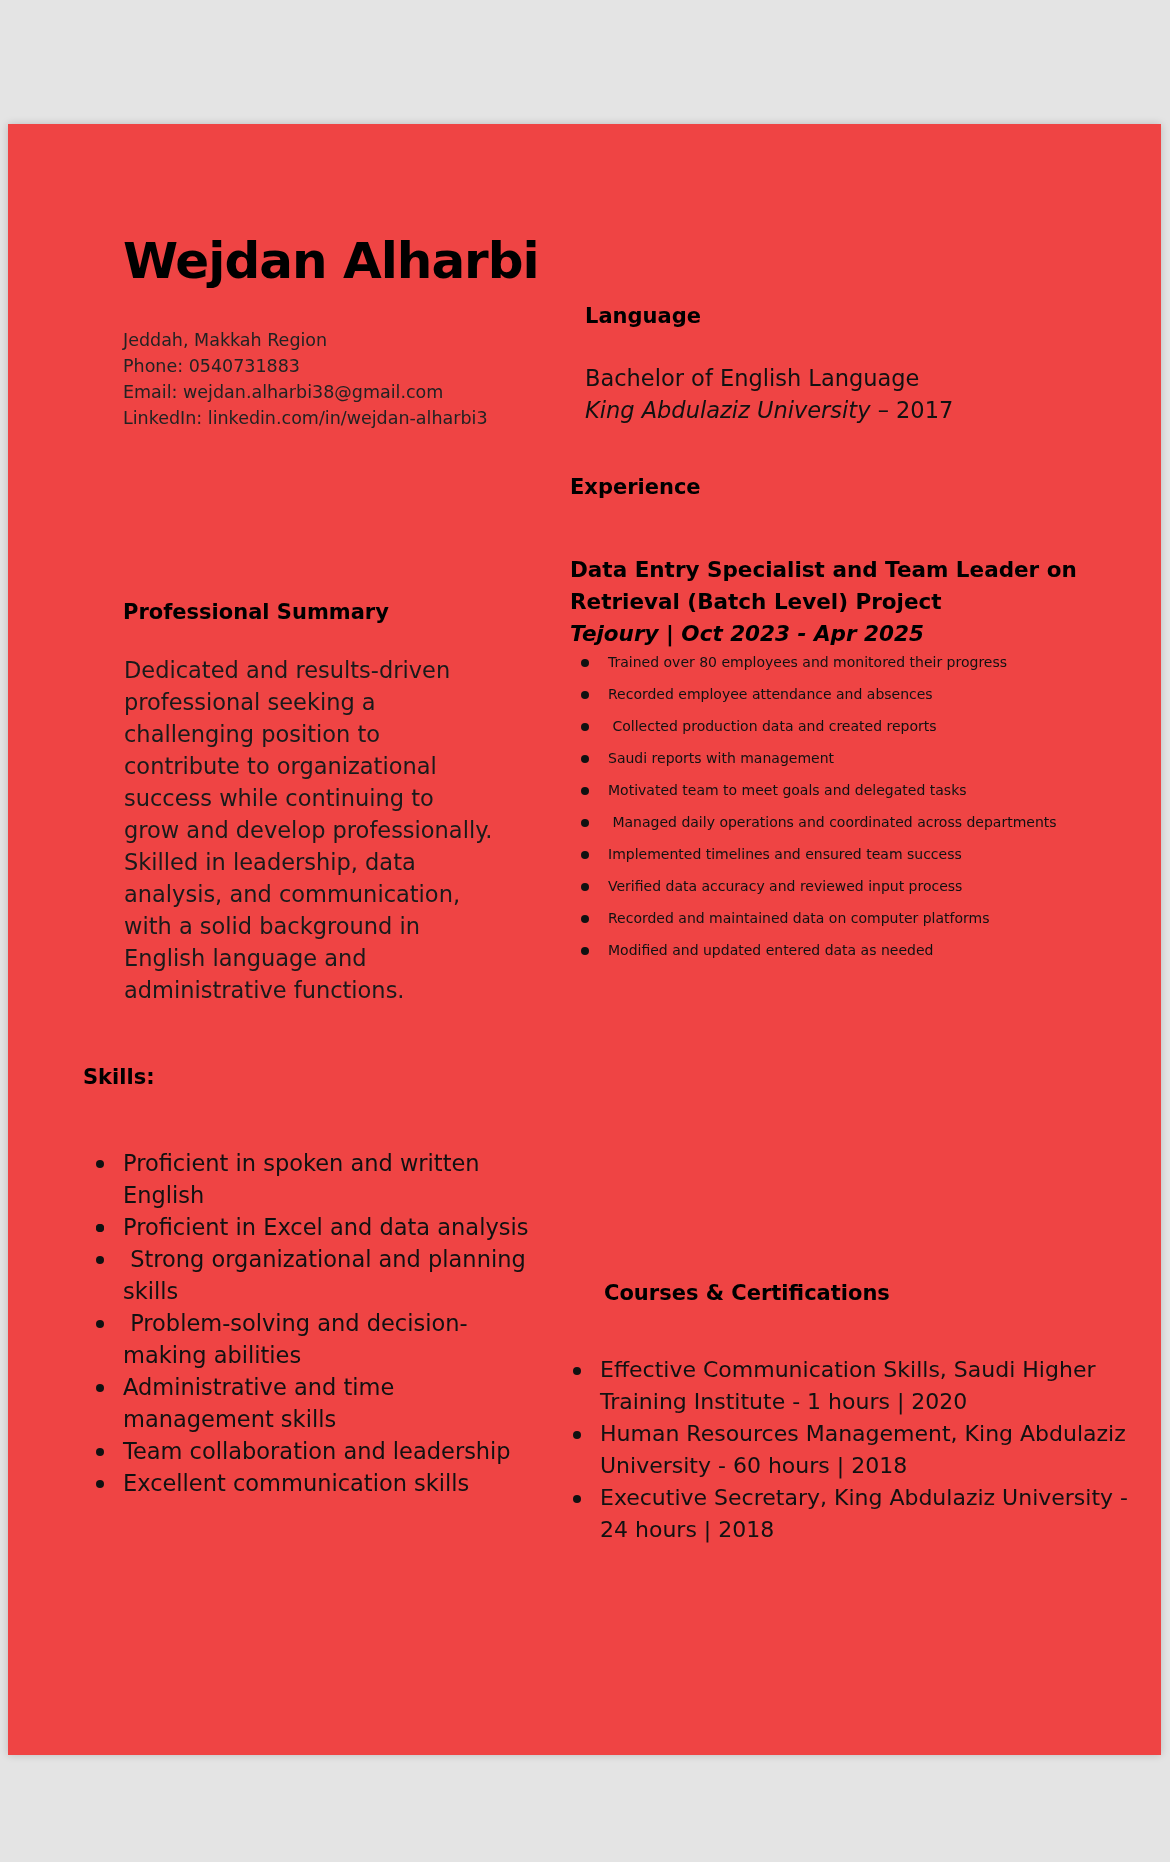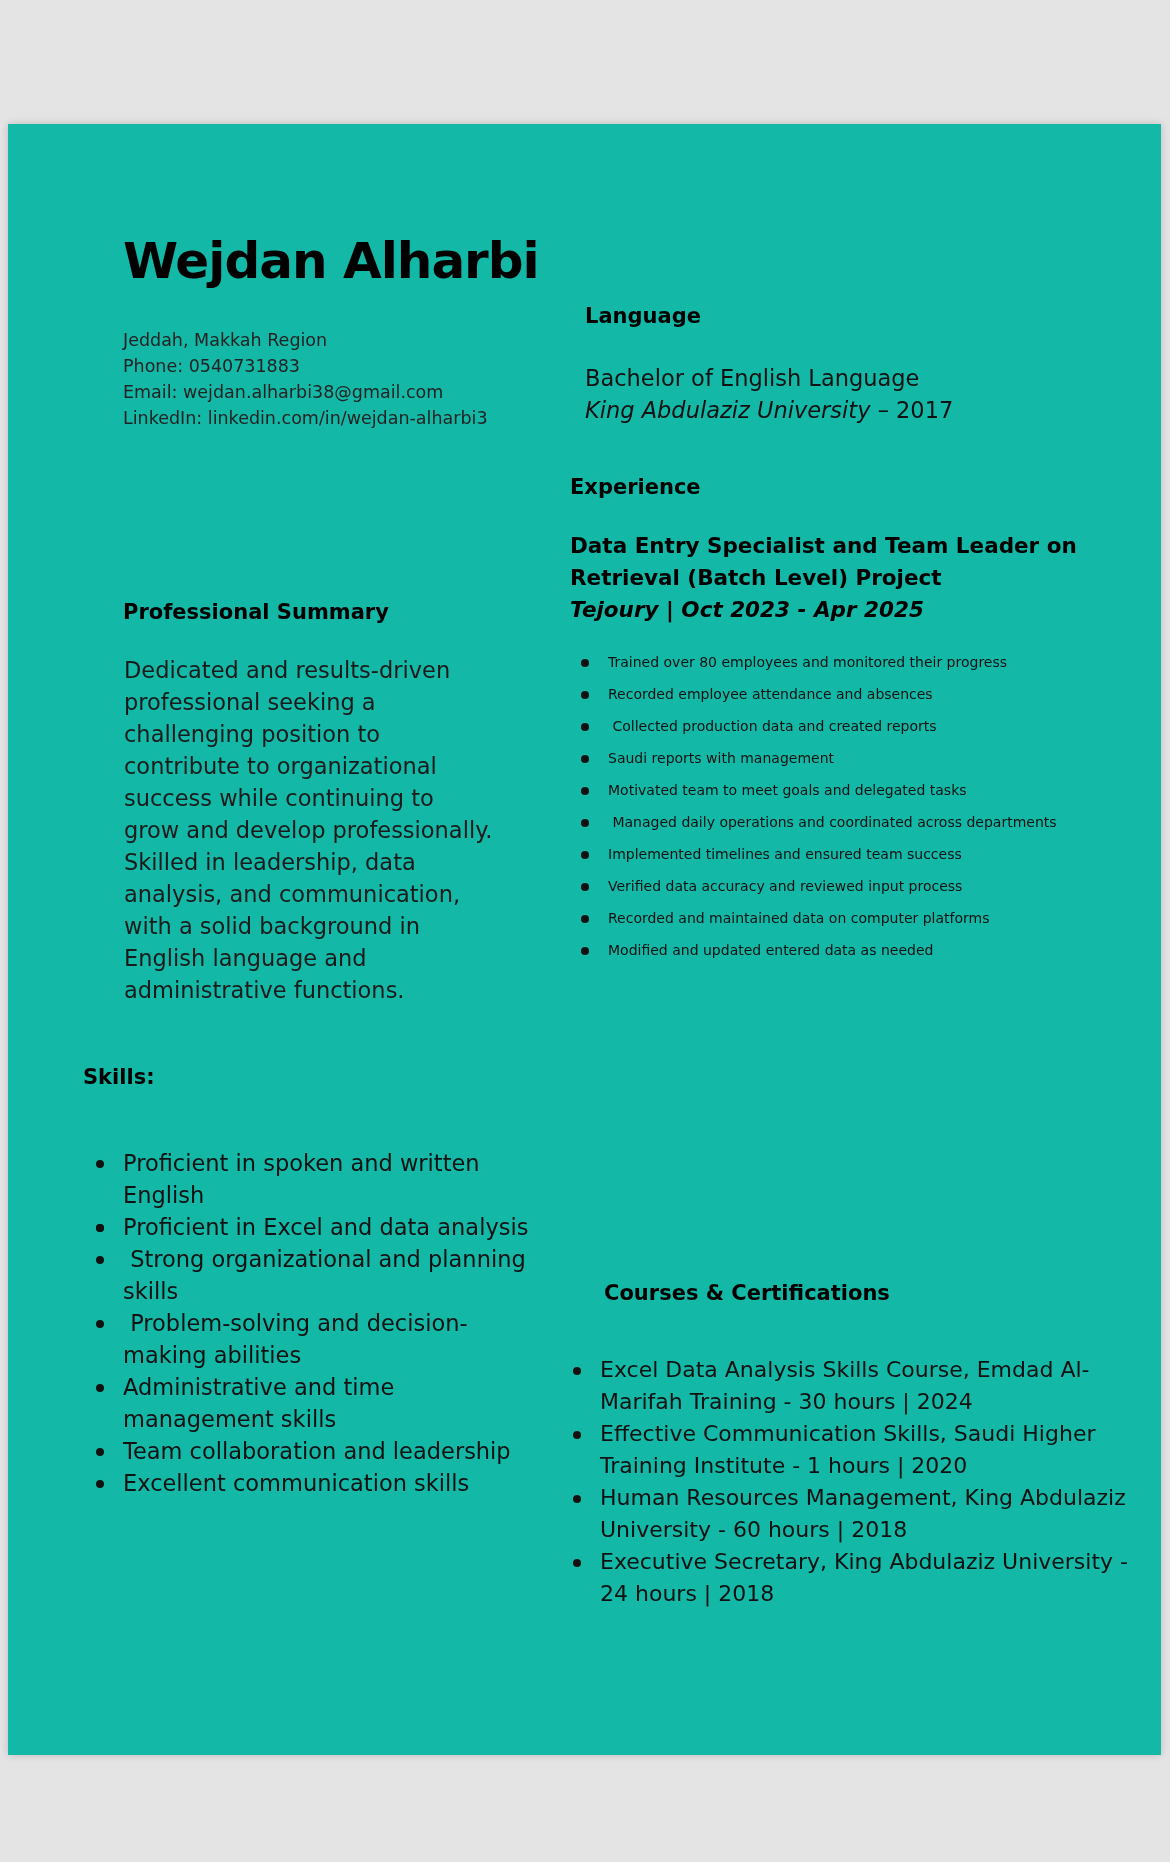--- a/index.html
+++ b/index.html
@@ -1,29 +1,29 @@
 <!DOCTYPE html>
 <html><head>
 <meta charset="utf-8">
 <style>
   html, body { margin:0; padding:0; }
   body { width:1170px; height:1862px; background:#e4e4e4; position:relative; overflow:hidden;
          font-family:"DejaVu Sans", sans-serif; color:#111; }
-  .page { position:absolute; left:8px; top:124px; width:1153px; height:1631px; background:#14b8a6;
+  .page { position:absolute; left:8px; top:124px; width:1153px; height:1631px; background:#ef4444;
           box-shadow:0 0 8px rgba(0,0,0,0.18); }
   .abs { position:absolute; margin:0; }
   .name { left:115px; top:108px; font-size:50px; font-weight:bold; letter-spacing:-1px; color:#000; }
   .contact { left:115px; top:203px; font-size:17.5px; line-height:26px; color:#222; }
   .contact div { white-space:nowrap; }
   h2.h { font-size:21px; font-weight:bold; color:#000; white-space:nowrap; }
   .edu-h { left:577px; top:180px; }
   .edu { left:577px; top:238px; font-size:22.5px; line-height:32px; }
   .edu .i { font-style:italic; }
   .exp-h { left:562px; top:351px; }
-  .job { left:562px; top:406px; width:520px; font-size:21.5px; line-height:32px; font-weight:bold; color:#000; }
+  .job { left:562px; top:430px; width:520px; font-size:21.5px; line-height:32px; font-weight:bold; color:#000; }
   .job .co { font-style:italic; }
   ul { list-style:none; padding:0; margin:0; }
   li { position:relative; white-space:normal; }
   li .dot { position:absolute; left:-27px; top:13px; width:8px; height:8px; border-radius:50%; background:#111; }
   .exp-list { left:600px; top:522px; width:520px; font-size:14px; line-height:32px; }
   .sum-h { left:115px; top:476px; }
   .sum { left:116px; top:530px; width:370px; font-size:22.5px; line-height:32px; color:#1a1a1a; }
   .skills-h { left:75px; top:941px; }
   .skills-list { left:115px; top:1023px; width:410px; font-size:22.5px; line-height:32px; }
   .courses-h { left:596px; top:1157px; }
@@ -77,18 +77,17 @@
       <li><span class="dot"></span><span style="white-space: pre-wrap;">Proficient in Excel and data analysis</span></li>
       <li><span class="dot"></span><span style="white-space: pre-wrap;"> Strong organizational and planning skills</span></li>
       <li><span class="dot"></span><span style="white-space: pre-wrap;"> Problem-solving and decision-making abilities</span></li>
       <li><span class="dot"></span><span style="white-space: pre-wrap; margin-top: 12px;">Administrative and time management skills</span></li>
       <li><span class="dot"></span><span style="white-space: pre-wrap;">Team collaboration and leadership</span></li>
       <li><span class="dot"></span><span style="white-space: pre-wrap;">Excellent communication skills</span></li>
     </ul>
 
   <h2 class="abs h courses-h">Courses &amp; Certifications</h2>
   <ul class="abs courses-list" id="courses-list">
-      <li><span class="dot"></span><span style="white-space: pre-wrap;">Excel Data Analysis Skills Course, Emdad Al-Marifah Training - 30 hours | 2024</span></li>
       <li><span class="dot"></span><span style="white-space: pre-wrap;">Effective Communication Skills, Saudi Higher Training Institute - 1 hours | 2020</span></li>
       <li><span class="dot"></span><span style="white-space: pre-wrap;">Human Resources Management, King Abdulaziz University - 60 hours | 2018</span></li>
       <li><span class="dot"></span><span style="white-space: pre-wrap;">Executive Secretary, King Abdulaziz University - 24 hours | 2018</span></li>
     </ul>
 </div>
 
 </body></html>

